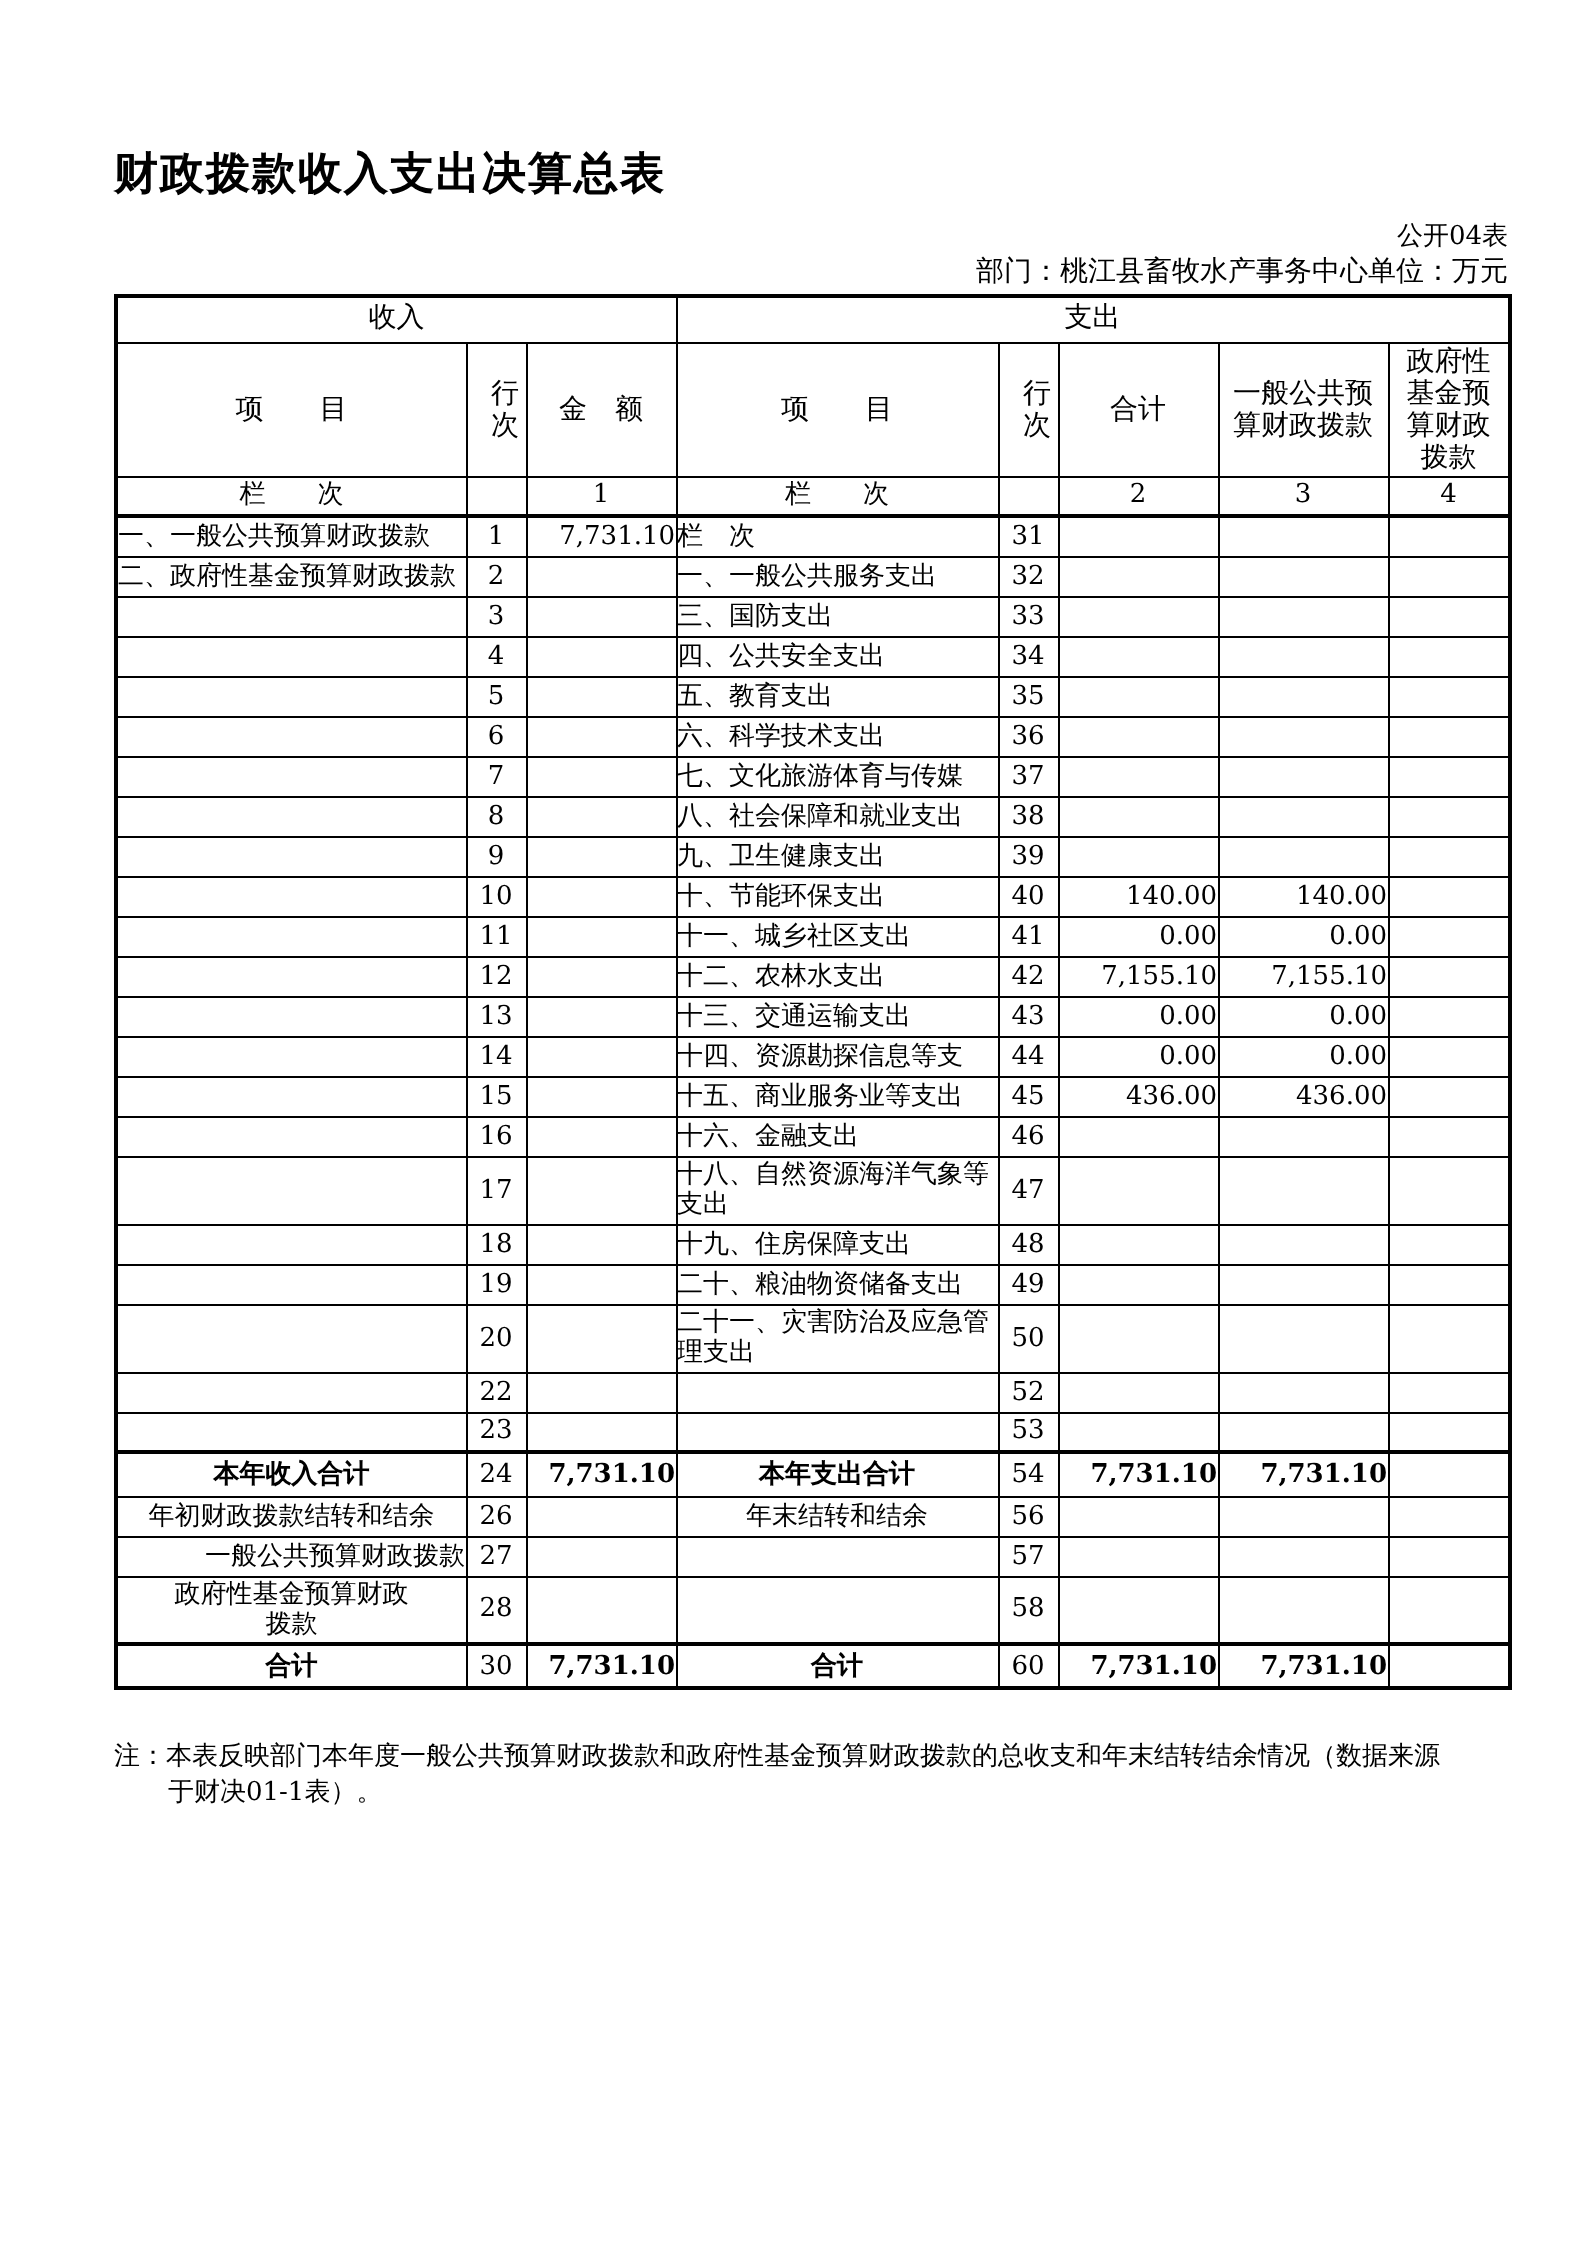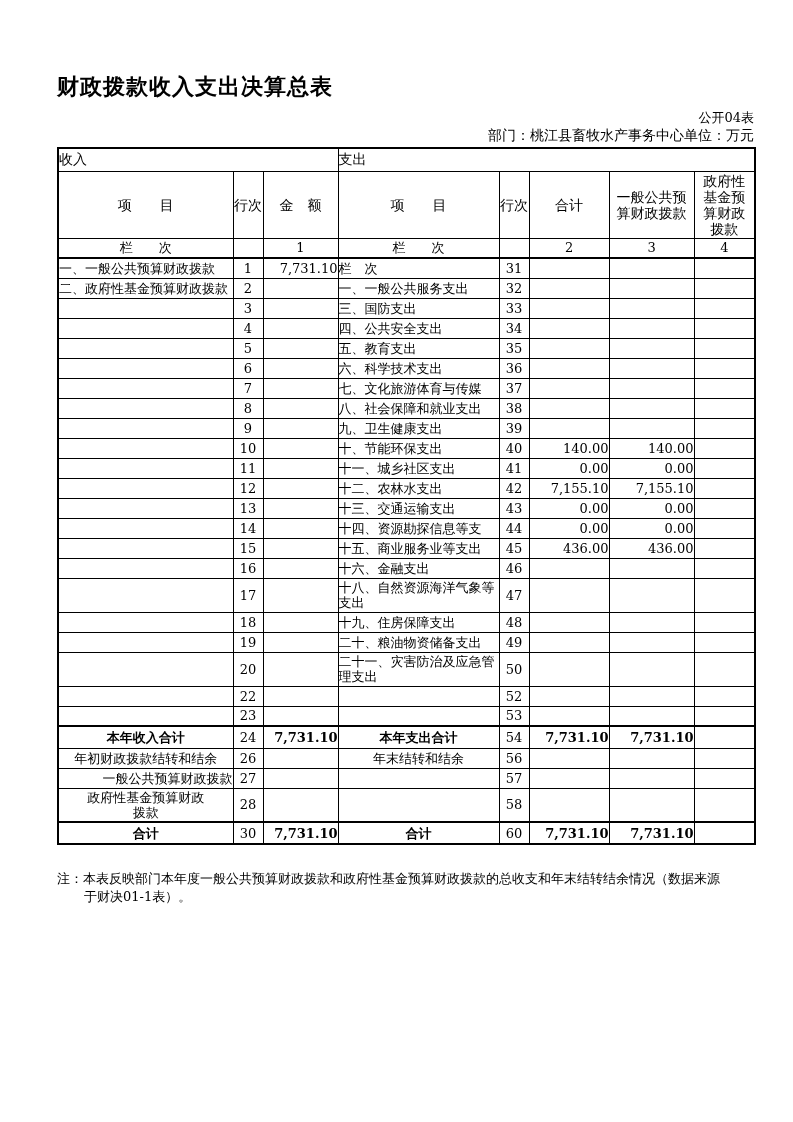--- a/index.html
+++ b/index.html
@@ -24,25 +24,25 @@
   table.budget {
     position:absolute; top:147px; left:57px; width:697px;
     border-collapse:collapse; table-layout:fixed;
     border:2px solid #000;
   }
   table.budget td {
     border:1px solid #000; font-size:13px; vertical-align:middle;
     overflow:hidden; line-height:15px; padding:0;
   }
   tr.r0 { height:23px; }
-  tr.r0 td { font-size:14px; text-align:left;margin-left:24px; }
+  tr.r0 td { font-size:14px; text-align:center;margin-left:24px; }
   tr.r1 { height:67px; }
   tr.r1 td { font-size:14px; text-align:center; line-height:16px; padding:16px 2px; }
   tr.r1 td.hdr-fund { padding:0 8px; }
-  tr.r1 td.hdr-rowno { padding:0; }
+  tr.r1 td.hdr-rowno { padding:12px; }
   tr.r2 { height:20px; }
   tr.r2 td { text-align:center; }
   tbody tr { height:20px; }
   tbody tr.tall { height:34px; }
   tbody tr.bold-row { height:22px; }
   tbody tr.bold-row td.item, tbody tr.bold-row td.num { font-weight:bold; }
   tbody tr.thick-top td { border-top:2px solid #000; }
   td.item { padding:0 2px; white-space:pre-line; }
   td.item.left   { text-align:left; }
   td.item.center { text-align:center;margin-left:15px; }

